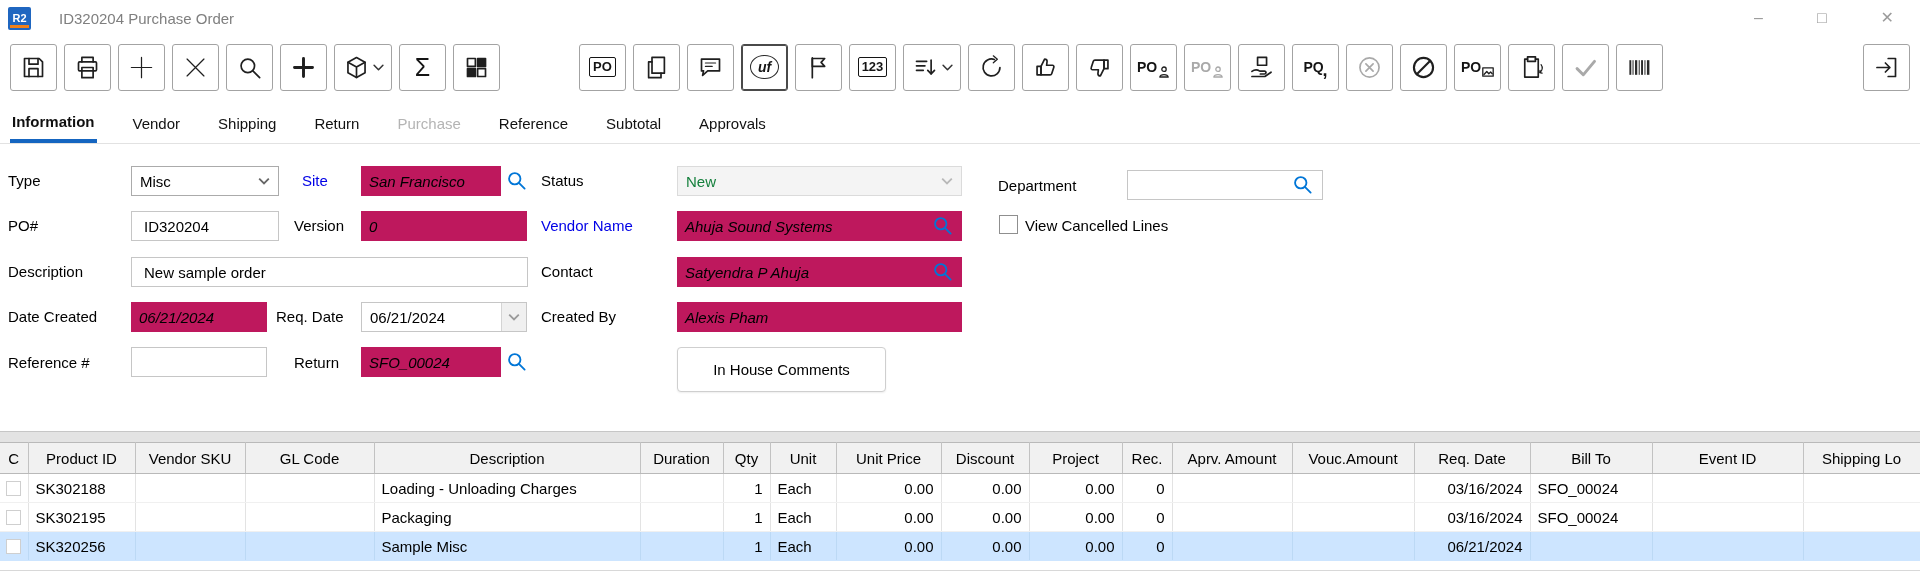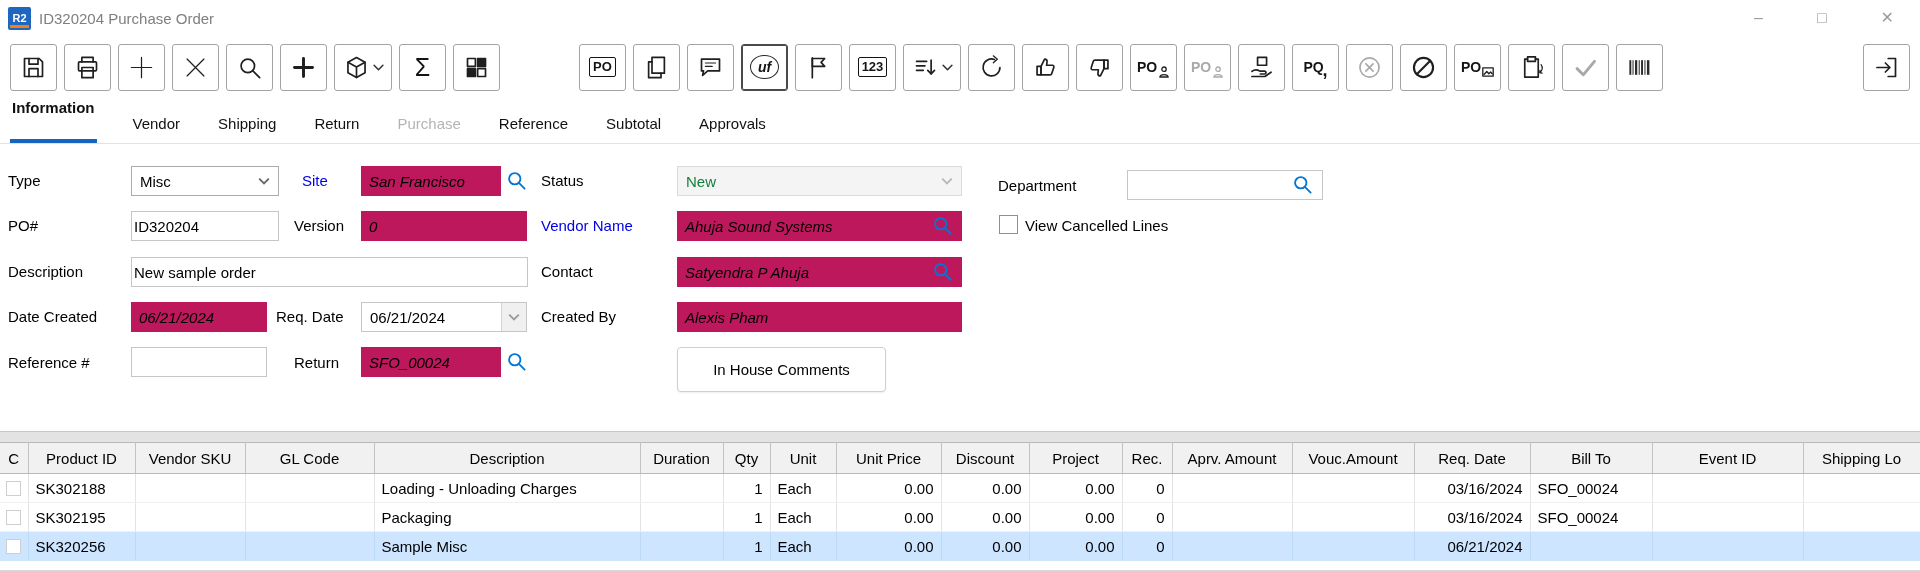--- a/index.html
+++ b/index.html
@@ -1,20 +1,20 @@
 <!DOCTYPE html>
 <html><head>
 <meta charset="utf-8">
 <style>
   * { box-sizing: border-box; margin: 0; padding: 0; }
   html,body { width:1920px; height:571px; background:#fff; overflow:hidden;
     font-family:"Liberation Sans", sans-serif; font-size:15px; color:#000; }
 
   
-  .titlebar{height:36px;display:flex;align-items:center;padding-left:8px;background:#fff;}
+  .titlebar{height:36px;display:flex;align-items:center;padding-left:8px;background:#fff;gap:20px;}
   .app-logo{width:23px;height:23px;background:#1f66c0;color:#fff;font-size:11px;font-weight:bold;
     display:flex;align-items:center;justify-content:center;border-radius:2px;position:relative;margin-right:8px;}
   .app-logo::after{content:"";position:absolute;left:2px;right:2px;bottom:2px;height:3px;background:#f08019;}
   .win-title{color:#7f7f7f;font-size:15px;}
   .win-controls{margin-left:auto;display:flex;gap:54px;margin-right:26px;color:#9b9b9b;font-size:16px;}
   .win-controls span{cursor:default;line-height:1;}
 
   
   .toolbar{height:62px;display:flex;align-items:center;gap:7px;padding:0 10px;background:#fff;}
   .tbtn{min-width:47px;height:47px;border:1px solid #a3a3a3;border-radius:3px;background:#fff;
@@ -35,30 +35,30 @@
   .glyph.boxed{border:1.5px solid #141414;padding:1px 3px;border-radius:2px;font-size:13px;}
   .glyph.oval{border:1.5px solid #2b2b2b;border-radius:50%;padding:3px 7px;font-style:italic;}
   .glyph.plain{font-size:25px;font-weight:500;}
   .glyph.comma{margin-left:-1px;font-size:18px;position:relative;top:4px;}
   .tbtn.disabled svg{stroke:#a9a9a9;}
   .tbtn.disabled .glyph{color:#a9a9a9;border-color:#a9a9a9;}
 
   
   .tabbar{height:46px;display:flex;align-items:flex-end;gap:34px;padding:0 10px;background:#fff;border-bottom:1px solid #e2e2e2;}
   .tab{padding:0 2px 11px;color:#111;cursor:default;}
-  .tab.active{font-weight:bold;border-bottom:4px solid #1565c0;padding-bottom:23px;}
+  .tab.active{font-weight:bold;border-bottom:4px solid #1565c0;padding-bottom:9px;}
   .tab.disabled{color:#b4b4b4;}
 
   
   .form{position:relative;height:287px;background:#fff;}
   .lbl{position:absolute;white-space:nowrap;color:#000;}
   .lbl.blue{color:#0000e6;}
   .field{position:absolute;height:30px;display:flex;align-items:center;padding:0 8px;overflow:hidden;white-space:nowrap;}
   .ro{background:#be185d;font-style:italic;}
-  input.inp{position:absolute;height:30px;border:1px solid #c6c6c6;background:#fff;padding:0 2px;font:inherit;}
+  input.inp{position:absolute;height:30px;border:1px solid #c6c6c6;background:#fff;padding:0 12px;font:inherit;}
   .combo{border:1px solid #ababab;background:#fff;justify-content:space-between;}
   .combo.disabled{background:#f4f4f4;border-color:#dbdbdb;color:#15803d;}
   .chev{width:12px;height:8px;stroke:#666;fill:none;stroke-width:1.5;flex:none;}
   .combo.disabled .chev{stroke:#b8b8b8;}
   .datewrap{border:1px solid #c6c6c6;background:#fff;justify-content:space-between;padding-right:0;}
   .dd-btn{width:25px;height:28px;background:#f0f0f0;border-left:1px solid #d4d4d4;display:flex;align-items:center;justify-content:center;}
   .search-ic{position:absolute;width:22px;height:22px;display:flex;}
   .search-ic svg,.search-inline svg{width:21px;height:21px;stroke:#0076d7;fill:none;stroke-width:2.1;stroke-linecap:round;}
   .search-inline{margin-left:auto;width:22px;height:22px;display:flex;flex:none;}
   .cb{position:absolute;width:19px;height:19px;border:1px solid #8f8f8f;background:#fff;}

